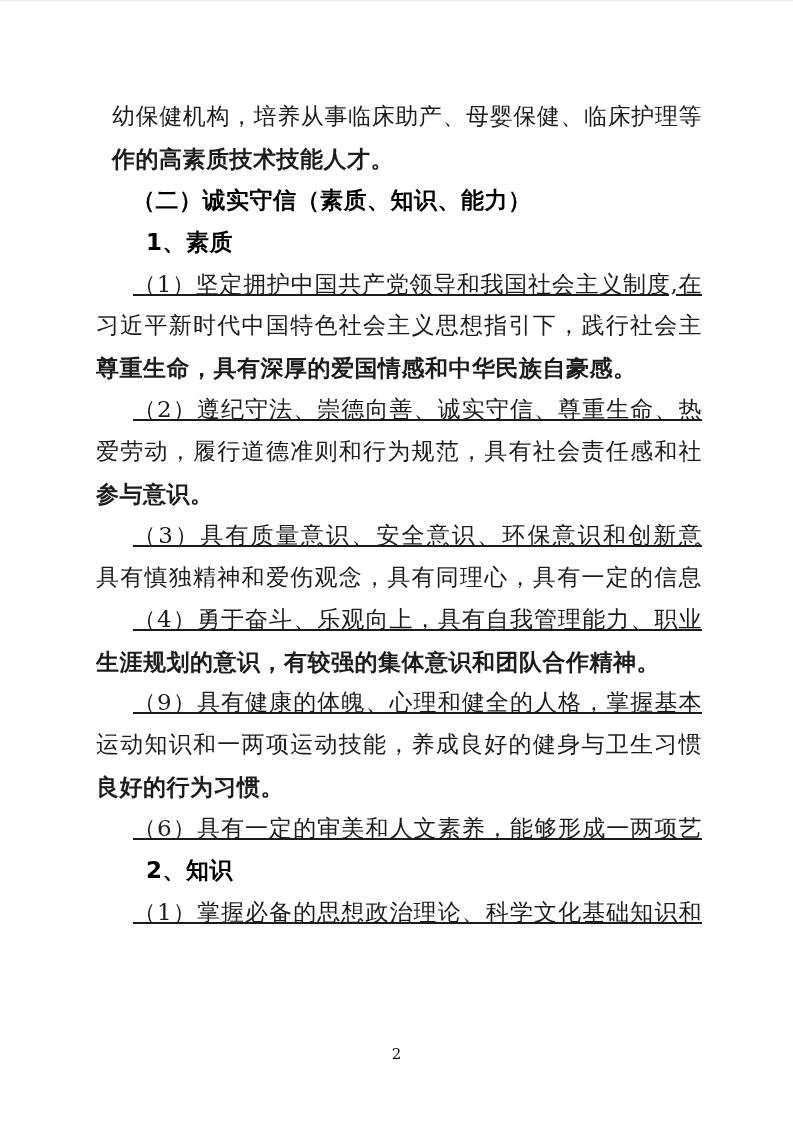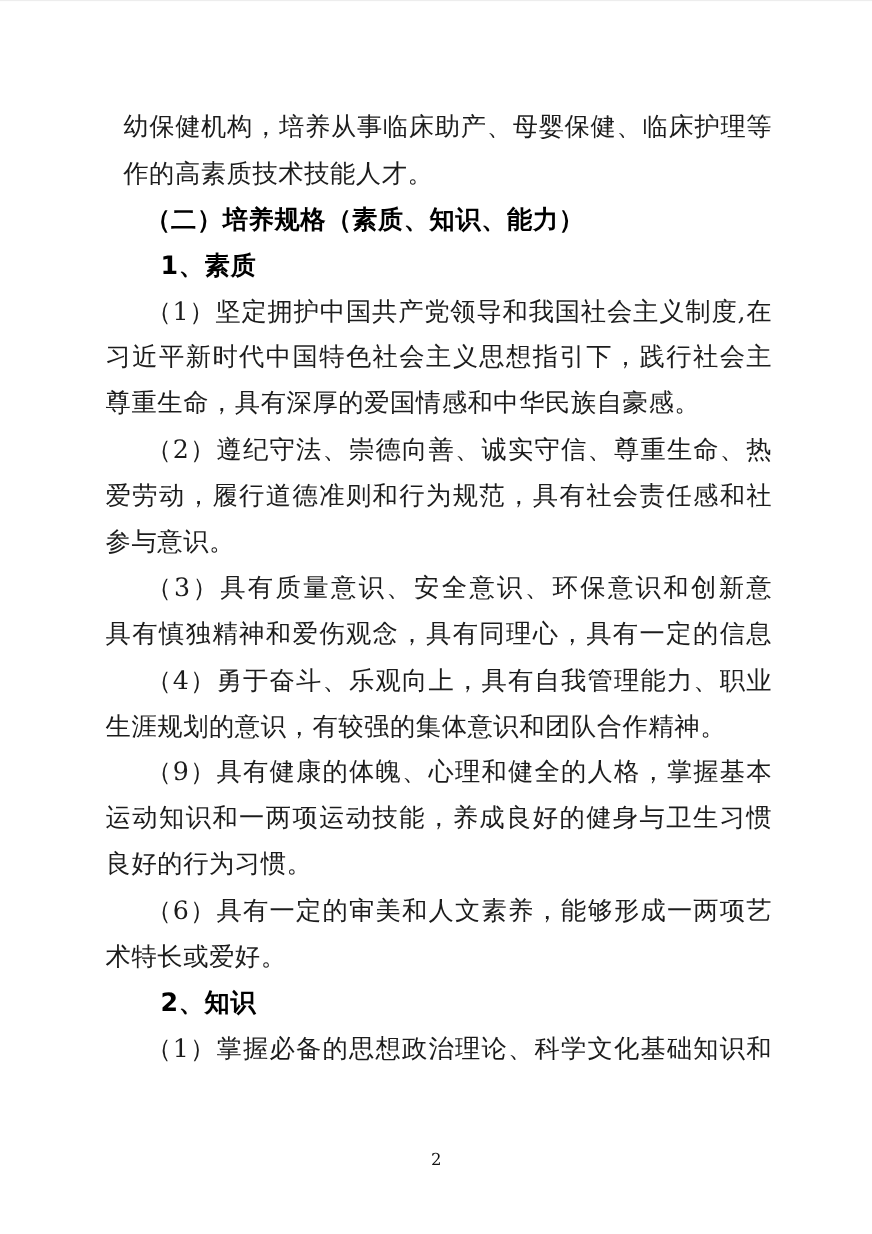--- a/index.html
+++ b/index.html
@@ -31,22 +31,22 @@
     font-family: "DejaVu Serif", "Liberation Serif", serif;
     font-weight: 400;
     color: #1c1c1c;
   }
   .heading-text {
     font-family: "DejaVu Sans", "Liberation Sans", sans-serif;
     font-weight: 700;
     color: #000000;
   }
   .fill { text-align-last: justify; }
-  .end  { text-align-last: left; }
-  .ind-para { text-indent: 37px; }
+  .end  { text-align-last: left; font-weight: bold; }
+  .ind-para { text-indent: 37px; text-decoration: underline; }
   .ind-h1   { text-indent: 36px; }
   .ind-h2   { text-indent: 50px; }
   .shift    { padding-left: 16px; }
   .footer {
     position: absolute;
     left: 0;
     top: 1043px;
     width: 100%;
     text-align: center;
     font-family: "DejaVu Serif", "Liberation Serif", serif;
@@ -57,21 +57,21 @@
 </style>
 </head>
 <body>
 
 <div class="page">
   <div class="content">
 
     <div class="line body-text shift fill">幼保健机构，培养从事临床助产、母婴保健、临床护理等工</div>
     <div class="line body-text shift end">作的高素质技术技能人才。</div>
 
-    <div class="line heading-text ind-h1 end">（二）培养规格（素质、知识、能力）</div>
+    <div class="line heading-text ind-h1 end">（二）诚实守信（素质、知识、能力）</div>
 
     <div class="line heading-text ind-h2 end">1、素质</div>
 
     <div class="line body-text ind-para fill">（1）坚定拥护中国共产党领导和我国社会主义制度,在</div>
     <div class="line body-text fill">习近平新时代中国特色社会主义思想指引下，践行社会主义</div>
     <div class="line body-text end">尊重生命，具有深厚的爱国情感和中华民族自豪感。</div>
 
     <div class="line body-text ind-para fill">（2）遵纪守法、崇德向善、诚实守信、尊重生命、热</div>
     <div class="line body-text fill">爱劳动，履行道德准则和行为规范，具有社会责任感和社会</div>
     <div class="line body-text end">参与意识。</div>
@@ -80,21 +80,20 @@
     <div class="line body-text fill">具有慎独精神和爱伤观念，具有同理心，具有一定的信息素</div>
 
     <div class="line body-text ind-para fill">（4）勇于奋斗、乐观向上，具有自我管理能力、职业</div>
     <div class="line body-text end">生涯规划的意识，有较强的集体意识和团队合作精神。</div>
 
     <div class="line body-text ind-para fill">（9）具有健康的体魄、心理和健全的人格，掌握基本</div>
     <div class="line body-text fill">运动知识和一两项运动技能，养成良好的健身与卫生习惯及</div>
     <div class="line body-text end">良好的行为习惯。</div>
 
     <div class="line body-text ind-para fill">（6）具有一定的审美和人文素养，能够形成一两项艺</div>
-    <div class="line body-text end">术特长或爱好。</div>
 
     <div class="line heading-text ind-h2 end">2、知识</div>
 
     <div class="line body-text ind-para fill">（1）掌握必备的思想政治理论、科学文化基础知识和</div>
 
   </div>
 
   <div class="footer">2</div>
 </div>
 

